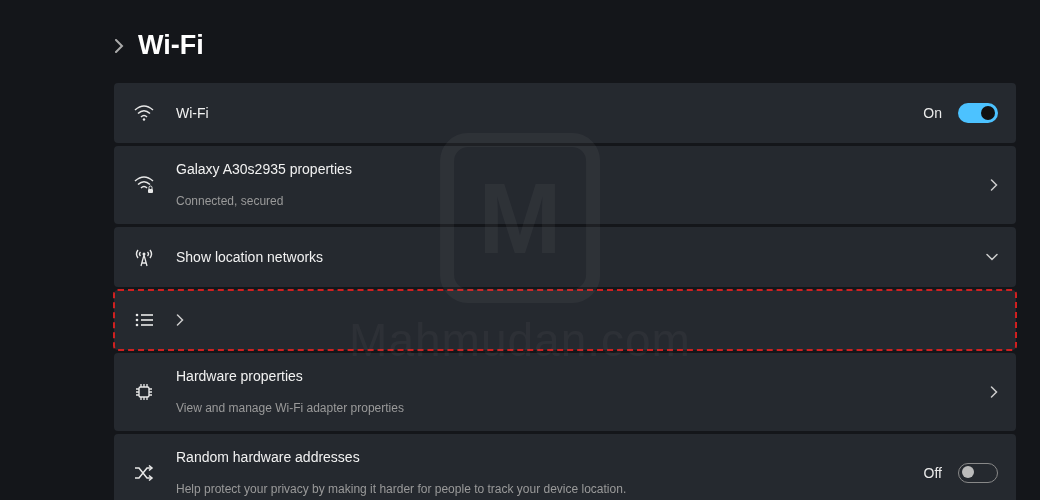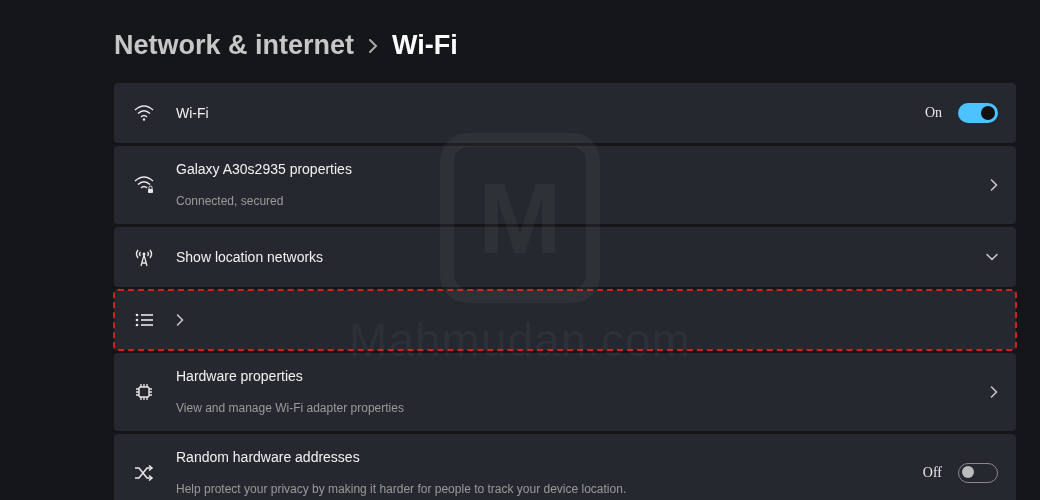--- a/index.html
+++ b/index.html
@@ -105,21 +105,20 @@
       font-size: 12px;
       color: #9a9a9a;
       line-height: 1.4;
       margin-top: 15px;
     }
     .card-right {
       display: flex;
       align-items: center;
       gap: 16px;
       color: #e8e8e8;
-      font-family: Liberation Serif, serif;
     }
     .toggle {
       width: 40px;
       height: 20px;
       border-radius: 20px;
       position: relative;
     }
     .toggle.on {
       background: #4cc2ff;
     }
@@ -161,21 +160,20 @@
 <body>
 
 <div class="watermark">
   <div class="watermark-logo">M</div>
   <div class="watermark-text">Mahmudan.com</div>
 </div>
 
 <div class="content">
 
   <div class="breadcrumb">
-    <span class="breadcrumb-link">Network &amp; internet</span>
     <span class="breadcrumb-sep">
       <svg width="10" height="14" viewBox="0 0 10 14">
           <path d="M2 1 L8 7 L2 13" stroke="#aaa" stroke-width="2" fill="none" stroke-linecap="round"></path>
         </svg>
     </span>
     <span class="breadcrumb-current">Wi-Fi</span>
   </div>
 
   <div class="settings-list">
 

